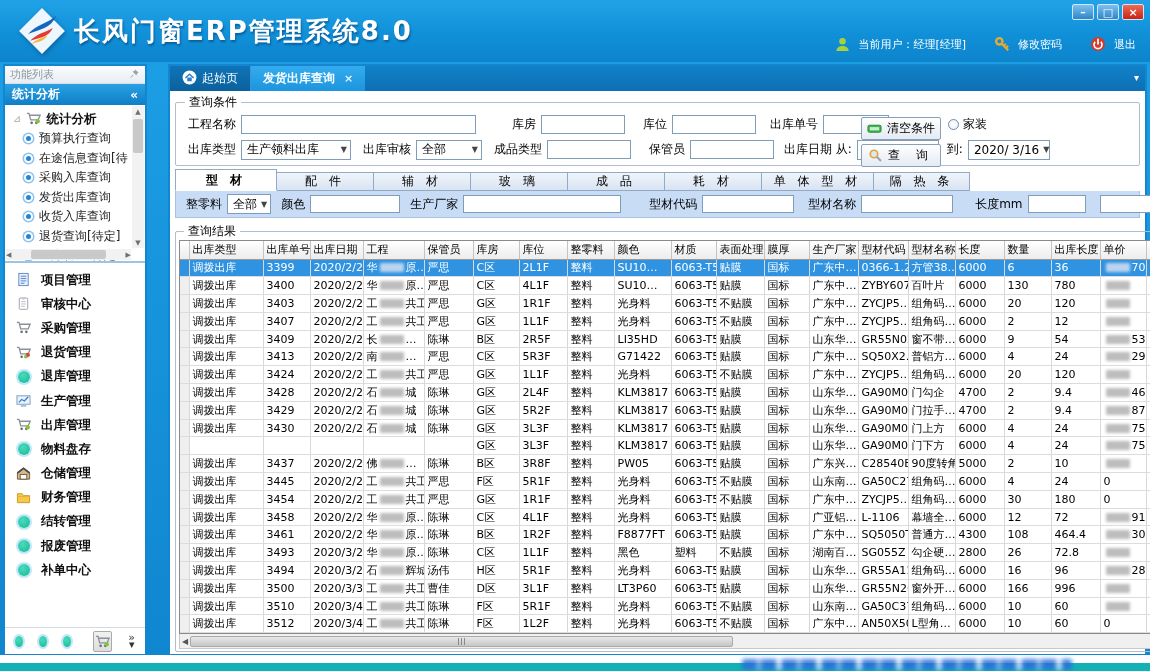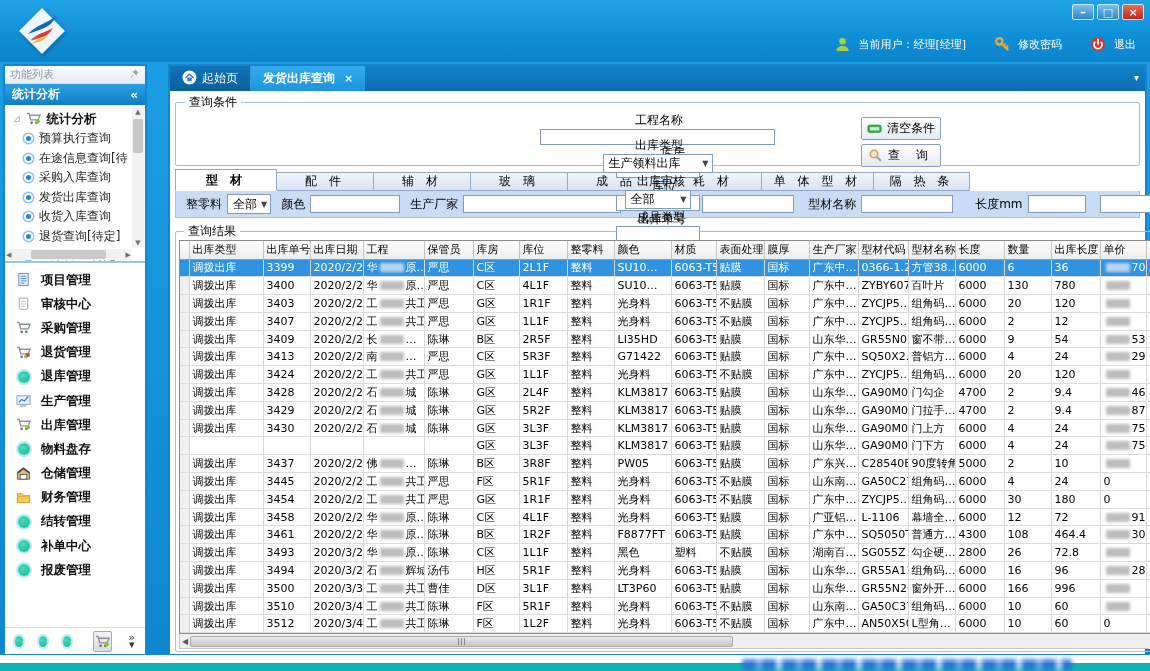--- a/index.html
+++ b/index.html
@@ -49,21 +49,21 @@
 .tab{height:25px;display:flex;align-items:center;gap:5px;padding:0 12px;color:#fff;font-size:12px;cursor:pointer;}
 .tab.home{background:linear-gradient(#0f74b8,#0b619d);border-right:1px solid #3a97d0;}
 .tab.active{background:linear-gradient(#33abee,#1b95de);font-weight:bold;}
 .tab .x{font-size:11px;color:#e8f4fc;margin-left:4px;}
 .tab-overflow{position:absolute;right:6px;top:6px;color:#fff;font-size:10px;cursor:pointer;}
 .content{flex:1;padding:3px 5px 2px 5px;display:flex;flex-direction:column;min-height:0;}
 fieldset{border:1px solid #aebfce;border-radius:2px;}
 legend{font-size:12px;color:#000;padding:0 4px;margin-left:5px;}
 
 .qform{position:relative;padding:1px 4px 3px 4px;flex:none;}
-.f-row{display:flex;align-items:center;height:25px;font-size:12px;color:#000;white-space:nowrap;flex-direction:column;}
+.f-row{display:flex;align-items:center;height:25px;font-size:12px;color:#000;white-space:nowrap;}
 .f-row label{margin:0 5px 0 8px;}
 input.box{height:19px;border:1px solid #7f9db9;background:#fff;font-size:12px;padding:0 3px;}
 .combo{height:20px;border:1px solid #7f9db9;background:#fff;font-size:12px;display:inline-flex;align-items:center;justify-content:space-between;padding:0 3px 0 5px;cursor:pointer;}
 .combo .car{font-size:8px;color:#444;margin-left:4px;}
 .radio{display:inline-flex;align-items:center;gap:4px;margin-left:10px;cursor:pointer;}
 .rb{width:11px;height:11px;border-radius:50%;border:1px solid #6e8cb0;background:radial-gradient(#fff,#e8eef5);position:relative;}
 .rb.on::after{content:"";position:absolute;left:2.5px;top:2.5px;width:4px;height:4px;border-radius:50%;background:#1b56c0;}
 .qbtn{position:absolute;width:80px;height:23px;border:1px solid #8aa0b8;border-radius:2px;background:linear-gradient(#fefefe,#e4ebf3);font-size:12px;display:flex;align-items:center;justify-content:center;gap:5px;cursor:pointer;}
 .qbtn.clear{top:6px;right:198px;}
 .qbtn.search{top:33px;right:198px;letter-spacing:6px;}
@@ -103,20 +103,21 @@
 
   <div class="titlebar">
     <span class="logo">
       <svg viewBox="0 0 44 44" width="48" height="48">
           <polygon points="22,1 43,22 22,43 1,22" fill="#eef6fd"></polygon>
           <path d="M9 25c9-10 17-9 26-17-5 12-15 12-26 17z" fill="#1565c0"></path>
           <path d="M11 31c8-8 14-7 21-12-4 9-12 9-21 12z" fill="#e53935"></path>
           <path d="M12 34c6-5 10-5 15-8-3 6-9 6-15 8z" fill="#f6b73c"></path>
         </svg>
     </span>
+    <span class="app-title">长风门窗ERP管理系统8.0</span>
     <div class="win-controls">
       <span class="wc">–</span>
       <span class="wc">□</span>
       <span class="wc close">×</span>
     </div>
     <div class="userbar">
       <span class="ubicon"><svg viewBox="0 0 16 16" width="17" height="17">
             <circle cx="8" cy="5" r="3.1" fill="#a6d23e"></circle>
             <path d="M2.3 14c0-3.2 2.6-4.7 5.7-4.7s5.7 1.5 5.7 4.7z" fill="#a6d23e"></path>
           </svg></span>
@@ -276,25 +277,25 @@
                 <path d="M1.5 7h13" stroke="#e2b13a"></path>
               </svg></span>
     <span>财务管理</span>
   </div>
           <div class="nav-item">
     <span class="ic ic-dot"></span>
     <span>结转管理</span>
   </div>
           <div class="nav-item">
     <span class="ic ic-dot"></span>
+    <span>报废管理</span>
+  </div>
+          <div class="nav-item">
+    <span class="ic ic-dot"></span>
     <span>补单中心</span>
-  </div>
-          <div class="nav-item">
-    <span class="ic ic-dot"></span>
-    <span>报废管理</span>
   </div>
         </div>
       <div class="side-bottom">
         <span class="sb-dot"></span>
         <span class="sb-dot"></span>
         <span class="sb-dot"></span>
         <span class="sb-btn">
             <svg viewBox="0 0 16 16" width="15" height="15">
               <path d="M1 2.5h2.2L5 9.5h8l2-5H4.4" fill="none" stroke="#8a9097" stroke-width="1.4"></path>
               <circle cx="6" cy="12.6" r="1.4" fill="#6a7077"></circle>

